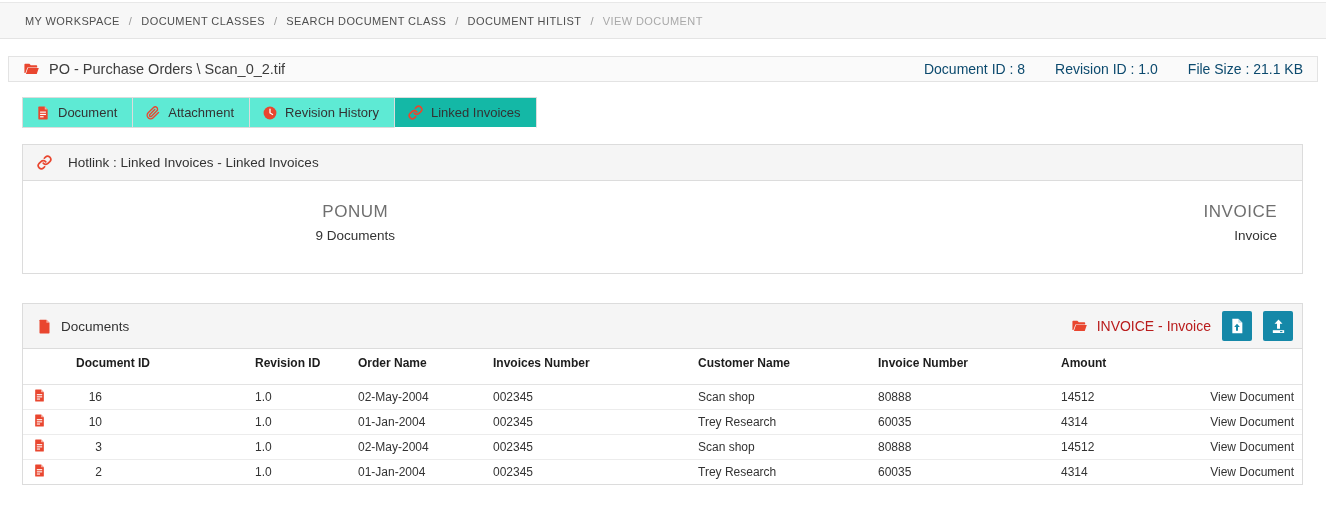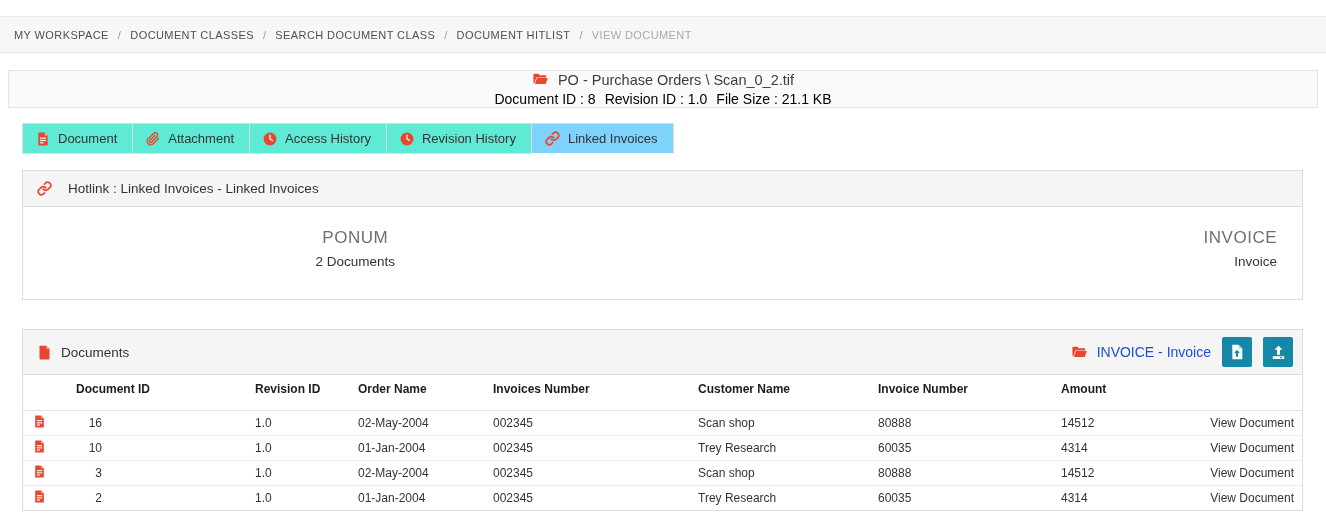--- a/index.html
+++ b/index.html
@@ -14,69 +14,69 @@
   html,body{margin:0;padding:0;}
   body{
     width:1326px;height:532px;background:#fff;overflow:hidden;
     font-family:"Liberation Sans","DejaVu Sans",sans-serif;color:var(--text);
   }
   .icon{display:inline-flex;align-items:center;justify-content:center;color:var(--accent-red);flex:0 0 auto;}
   .icon svg{display:block;}
 
   
   .breadcrumb{
-    margin-top:16px;height:37px;background:#f7f7f7;
+    margin-top:2px;height:37px;background:#f7f7f7;
     border-top:1px solid #e8e8e8;border-bottom:1px solid #e4e4e4;
-    display:flex;align-items:center;padding:0 14px;
+    display:flex;align-items:center;padding:0 25px;
     font-size:11px;letter-spacing:.4px;color:#4f4f4f;white-space:nowrap;
   }
   .breadcrumb .crumb{cursor:pointer;}
   .breadcrumb .sep{margin:0 9px;color:#9a9a9a;}
   .breadcrumb .crumb.current{color:#a9a9a9;cursor:default;}
 
   
   .doc-header{
-    margin:17px 8px 0 8px;height:38px;background:#fafafa;border:1px solid #e3e3e3;
-    display:flex;align-items:center;justify-content:space-between;padding:0 14px;flex-direction:column;
+    margin:17px 8px 0 8px;height:26px;background:#fafafa;border:1px solid #e3e3e3;
+    display:flex;align-items:center;justify-content:space-between;padding:0 14px;
   }
   .doc-title-wrap{display:flex;align-items:center;gap:9px;font-size:14.5px;color:#3d3d3d;}
-  .doc-meta{display:flex;gap:9px;font-size:14px;color:#000000;}
+  .doc-meta{display:flex;gap:30px;font-size:14px;color:#0c4a6e;}
 
   
   .content{margin:0 23px 0 22px;}
 
   
   .tabs{display:flex;margin-top:15px;align-items:stretch;}
   .tab{
     display:flex;align-items:center;gap:8px;padding:7px 15px 7px 13px;
     background:#5eead4;border:1px solid var(--border);margin-left:-1px;
     font-size:13px;color:#333;cursor:pointer;white-space:nowrap;
   }
   .tab:first-child{margin-left:0;}
-  .tab.active{background:#7dd3fc;border-bottom-color:#fff;}
+  .tab.active{background:#14b8a6;border-bottom-color:#fff;}
 
   
   .panel{border:1px solid var(--border);background:#fff;}
   .hotlink-panel{margin-top:16px;}
   .panel-header{
     background:var(--panel-head);border-bottom:1px solid var(--border);
     display:flex;align-items:center;gap:16px;
     padding:10px 14px;font-size:13.5px;color:#333;
   }
   .hotlink-body{display:flex;padding:21px 25px 30px 25px;}
   .hl-col{flex:1;}
   .hl-col.center{text-align:center;}
   .hl-col.right{text-align:right;}
   .hl-code{font-size:17px;color:#6f6f6f;letter-spacing:.5px;}
   .hl-desc{margin-top:6px;font-size:13.5px;color:#333;}
 
   .documents-panel{margin-top:29px;}
   .docs-header{justify-content:space-between;padding:7px 9px 7px 14px;}
   .docs-header .left,.docs-header .right{display:flex;align-items:center;gap:9px;}
-  .docs-header .right{font-size:14px;color:#1d4ed8;}
+  .docs-header .right{font-size:14px;color:#b91c1c;}
   .tool-btn{
     width:30px;height:30px;border:none;border-radius:2px;cursor:pointer;
     background:var(--accent-teal);display:inline-flex;align-items:center;justify-content:center;
     padding:0;margin-left:2px;
   }
 
   
   table{width:100%;border-collapse:collapse;table-layout:fixed;}
   thead th{
     font-size:12px;font-weight:bold;color:#1d1d1d;text-align:left;
@@ -148,29 +148,20 @@
       </span>
       <span>Attachment</span>
     </div>
     <div class="tab">
       <span class="icon">
         <svg viewBox="0 0 24 24" width="14" height="14">
           <circle cx="12" cy="12" r="11" fill="currentColor"></circle>
           <path d="M12 5.5V12l4.5 2.6" stroke="#fff" stroke-width="2.2" fill="none" stroke-linecap="round"></path>
         </svg>
       </span>
-      <span>Access History</span>
-    </div>
-    <div class="tab">
-      <span class="icon">
-        <svg viewBox="0 0 24 24" width="14" height="14">
-          <circle cx="12" cy="12" r="11" fill="currentColor"></circle>
-          <path d="M12 5.5V12l4.5 2.6" stroke="#fff" stroke-width="2.2" fill="none" stroke-linecap="round"></path>
-        </svg>
-      </span>
       <span>Revision History</span>
     </div>
     <div class="tab active">
       <span class="icon">
         <svg viewBox="0 0 24 24" width="15" height="15" fill="none" stroke="currentColor" stroke-width="2.7" stroke-linecap="round" stroke-linejoin="round">
           <path d="M10 13a5 5 0 0 0 7.54.54l3-3a5 5 0 0 0-7.07-7.07l-1.72 1.71"></path>
           <path d="M14 11a5 5 0 0 0-7.54-.54l-3 3a5 5 0 0 0 7.07 7.07l1.71-1.71"></path>
         </svg>
       </span>
       <span>Linked Invoices</span>
@@ -183,21 +174,21 @@
         <svg viewBox="0 0 24 24" width="15" height="15" fill="none" stroke="currentColor" stroke-width="2.7" stroke-linecap="round" stroke-linejoin="round">
           <path d="M10 13a5 5 0 0 0 7.54.54l3-3a5 5 0 0 0-7.07-7.07l-1.72 1.71"></path>
           <path d="M14 11a5 5 0 0 0-7.54-.54l-3 3a5 5 0 0 0 7.07 7.07l1.71-1.71"></path>
         </svg>
       </span>
       <span>Hotlink : Linked Invoices - Linked Invoices</span>
     </div>
     <div class="hotlink-body">
       <div class="hl-col center">
         <div class="hl-code">PONUM</div>
-        <div class="hl-desc">2 Documents</div>
+        <div class="hl-desc">9 Documents</div>
       </div>
       <div class="hl-col right">
         <div class="hl-code">INVOICE</div>
         <div class="hl-desc">Invoice</div>
       </div>
     </div>
   </section>
 
   <section class="panel documents-panel">
     <div class="panel-header docs-header">

